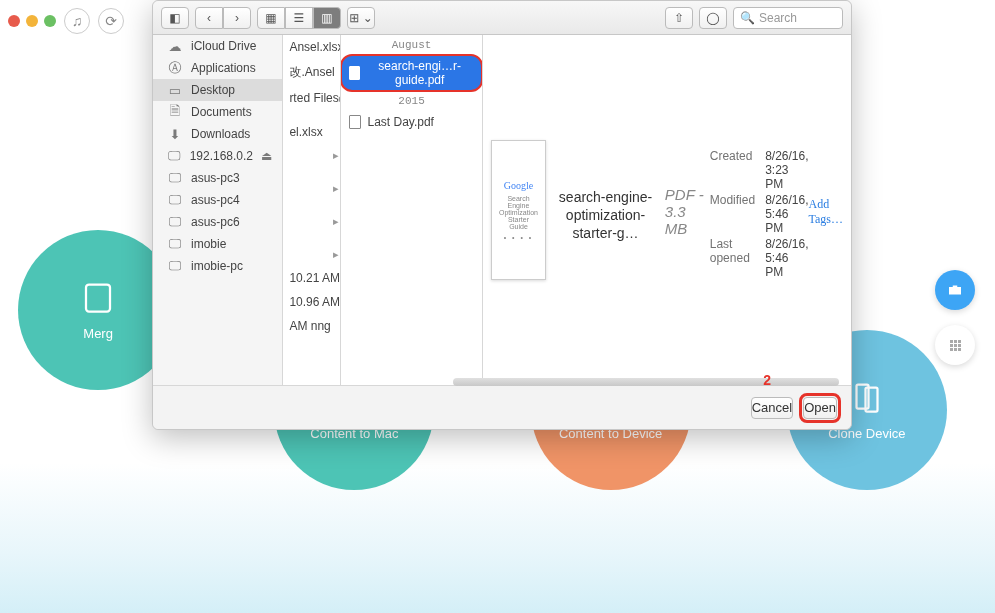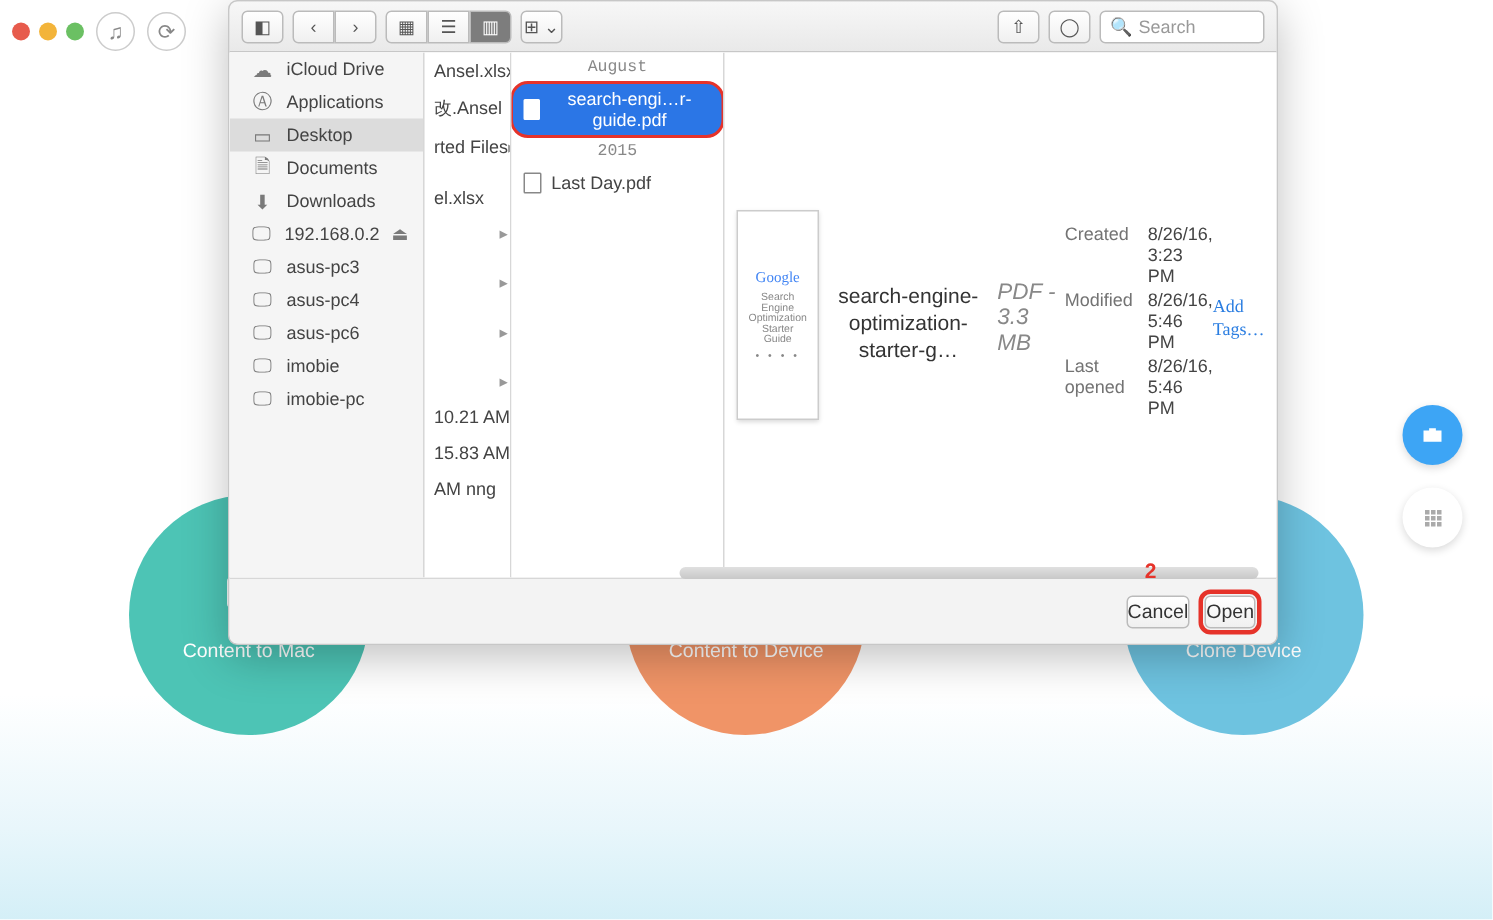--- a/index.html
+++ b/index.html
@@ -70,20 +70,26 @@
   <div class="traffic">
     <div class="dot red"></div>
     <div class="dot yellow"></div>
     <div class="dot green"></div>
   </div>
   <div class="top-icon">♫</div>
   <div class="top-icon">⟳</div>
 </div>
 
 <div class="circles-row">
+  <div class="big-circle c-teal" style="margin-left:-30px">
+    <svg width="36" height="36" viewBox="0 0 24 24" fill="none" stroke="#fff" stroke-width="1.5">
+        <rect x="4" y="3" width="16" height="18" rx="2"></rect>
+      </svg>
+    <span>Merg</span>
+  </div>
   <div class="big-circle c-teal" style="margin-top:100px">
     <svg width="36" height="36" viewBox="0 0 24 24" fill="none" stroke="#fff" stroke-width="1.5">
         <rect x="3" y="4" width="18" height="12" rx="1"></rect>
         <path d="M8 20h8M12 16v4"></path>
       </svg>
     <span>Content to Mac</span>
   </div>
   <div class="big-circle c-orange" style="margin-top:100px">
     <svg width="36" height="36" viewBox="0 0 24 24" fill="none" stroke="#fff" stroke-width="1.5">
         <rect x="7" y="3" width="10" height="18" rx="2"></rect>
@@ -231,21 +237,21 @@
           <span></span>
         </div>
       <div class="col1-item">
           <span></span>
           <span class="arr">▸</span>
         </div>
       <div class="col1-item">
           <span>10.21 AM</span>
         </div>
       <div class="col1-item">
-          <span>15.83 AM</span>
+          <span>10.96 AM</span>
         </div>
       <div class="col1-item">
           <span>AM nng</span>
         </div>
     </div>
 
     <div class="col col2" style="position:relative">
       <div class="col2-head">August</div>
       <div class="col2-item selected red-box">
         <span class="doc-ico" style="border-color:#fff"></span>

